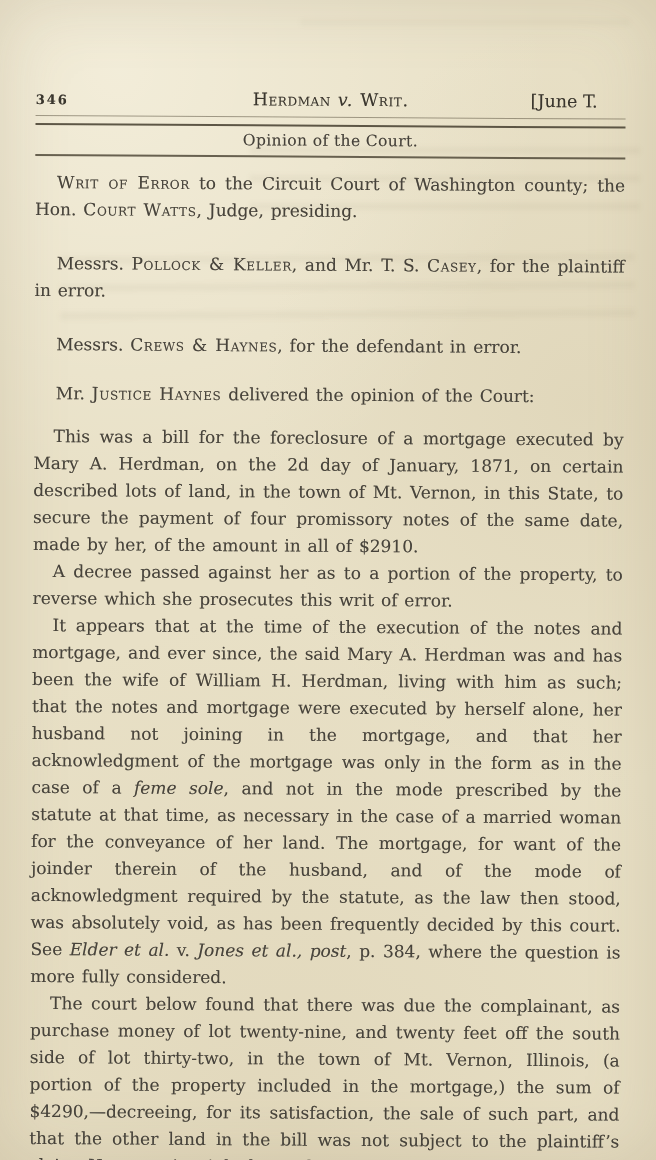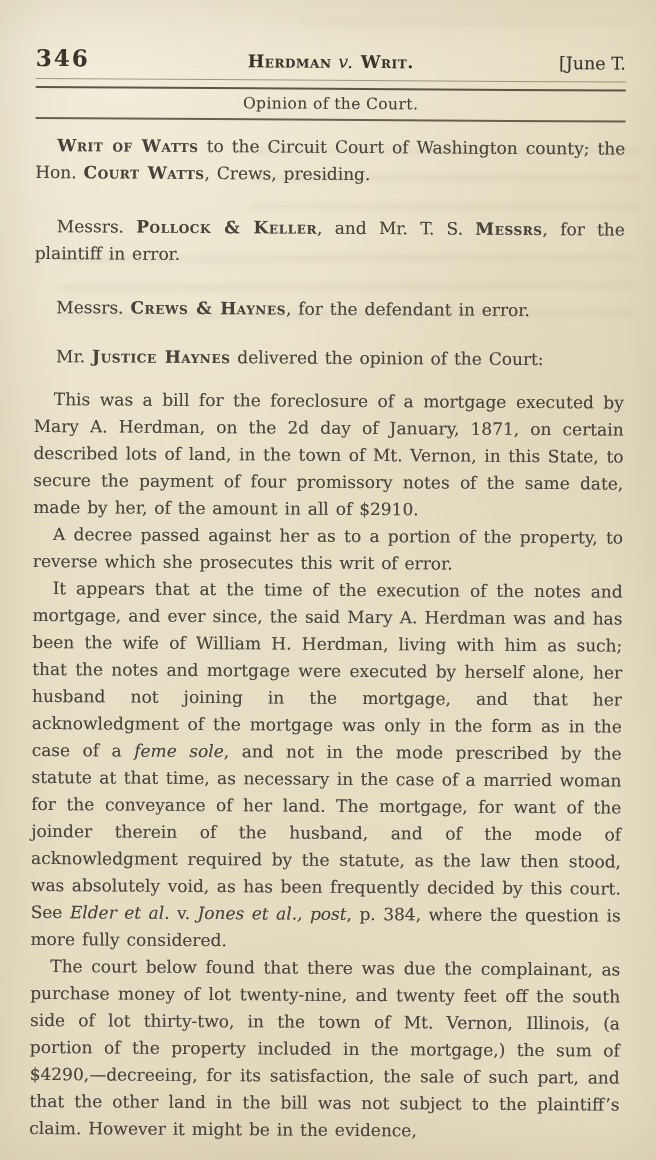--- a/index.html
+++ b/index.html
@@ -29,25 +29,25 @@
   .ghost.g2 { left: 60px;  top: 246px; width: 575px; height: 86px; transform: rotate(-0.3deg); }
   .ghost.g3 { left: 300px; top: 10px;  width: 330px; height: 30px; opacity: .35; }
 
   .content {
     position: absolute; left: 36px; top: 44px; width: 590px;
     transform: rotate(0.35deg); transform-origin: 0 0;
     text-shadow: 0 0 0.5px rgba(70,64,54,0.35);
   }
 
   .hdr { display: flex; align-items: baseline; color: #3a362e; }
-  .hdr .num   { width: 95px; font-size: 23px; font-weight: 600; letter-spacing: 2px; }
+  .hdr .num   { width: 95px; font-size: 13px; font-weight: 600; letter-spacing: 2px; }
   .hdr .title { flex: 1; text-align: center; font-size: 17.5px; letter-spacing: 1.2px; }
-  .hdr .term  { width: 95px; text-align: right; font-size: 17.5px; }
+  .hdr .term  { width: 95px; text-align: left; font-size: 17.5px; margin-top: 44px; }
 
-  .sc { font-variant: small-caps; letter-spacing: 0.6px; font-weight: bold; }
+  .sc { font-variant: small-caps; letter-spacing: 0.6px; }
   .it { font-style: italic; }
 
   .drule {
     margin-top: 7px; height: 7px;
     border-top: 1px solid rgba(92,84,66,0.55);
     border-bottom: 2px solid rgba(78,71,55,0.9);
   }
   .rhead { margin-top: 5px; text-align: center; font-size: 15.5px; letter-spacing: 0.4px; color: #45413a; }
   .srule { margin-top: 6px; border-top: 2px solid rgba(80,73,56,0.85); }
 
@@ -77,23 +77,23 @@
       <div class="title"><span class="sc">Herdman</span><span class="it"> v. </span><span class="sc">Writ.</span></div>
       <div class="term">[June T.</div>
     </div>
 
     <div class="drule"></div>
     <div class="rhead">Opinion of the Court.</div>
     <div class="srule"></div>
 
     <div class="bodytext">
 
-      <p class="fm" id="p-writ"><span class="sc">Writ of Watts</span><span> to the Circuit Court of Washington county; the Hon. </span><span class="sc">Court Watts</span><span>, Crews, presiding.</span></p>
+      <p class="fm" id="p-writ"><span class="sc">Writ of Error</span><span> to the Circuit Court of Washington county; the Hon. </span><span class="sc">Court Watts</span><span>, Judge, presiding.</span></p>
 
-      <p class="fm" id="p-counsel1"><span>Messrs. </span><span class="sc">Pollock &amp; Keller</span><span>, and Mr. T. S. </span><span class="sc">Messrs</span><span>, for the plaintiff in error.</span></p>
+      <p class="fm" id="p-counsel1"><span>Messrs. </span><span class="sc">Pollock &amp; Keller</span><span>, and Mr. T. S. </span><span class="sc">Casey</span><span>, for the plaintiff in error.</span></p>
 
       <p class="fm" id="p-counsel2"><span>Messrs. </span><span class="sc">Crews &amp; Haynes</span><span>, for the defendant in error.</span></p>
 
       <p class="fm" id="p-justice"><span>Mr. </span><span class="sc">Justice Haynes</span><span> delivered the opinion of the Court:</span></p>
 
       <p id="p-op1">This was a bill for the foreclosure of a mortgage executed by Mary A. Herdman, on the 2d day of January, 1871, on certain described lots of land, in the town of Mt. Vernon, in this State, to secure the payment of four promissory notes of the same date, made by her, of the amount in all of $2910.</p>
 
       <p id="p-op2">A decree passed against her as to a portion of the property, to reverse which she prosecutes this writ of error.</p>
 
       <p id="p-op3"><span>It appears that at the time of the execution of the notes and mortgage, and ever since, the said Mary A. Herdman was and has been the wife of William H. Herdman, living with him as such; that the notes and mortgage were executed by herself alone, her husband not joining in the mortgage, and that her acknowledgment of the mortgage was only in the form as in the case of a </span><span class="it">feme sole</span><span>, and not in the mode prescribed by the statute at that time, as necessary in the case of a married woman for the conveyance of her land. The mortgage, for want of the joinder therein of the husband, and of the mode of acknowledgment required by the statute, as the law then stood, was absolutely void, as has been frequently decided by this court. See </span><span class="it">Elder et al.</span><span> v. </span><span class="it">Jones et al., post</span><span>, p. 384, where the question is more fully considered.</span></p>

